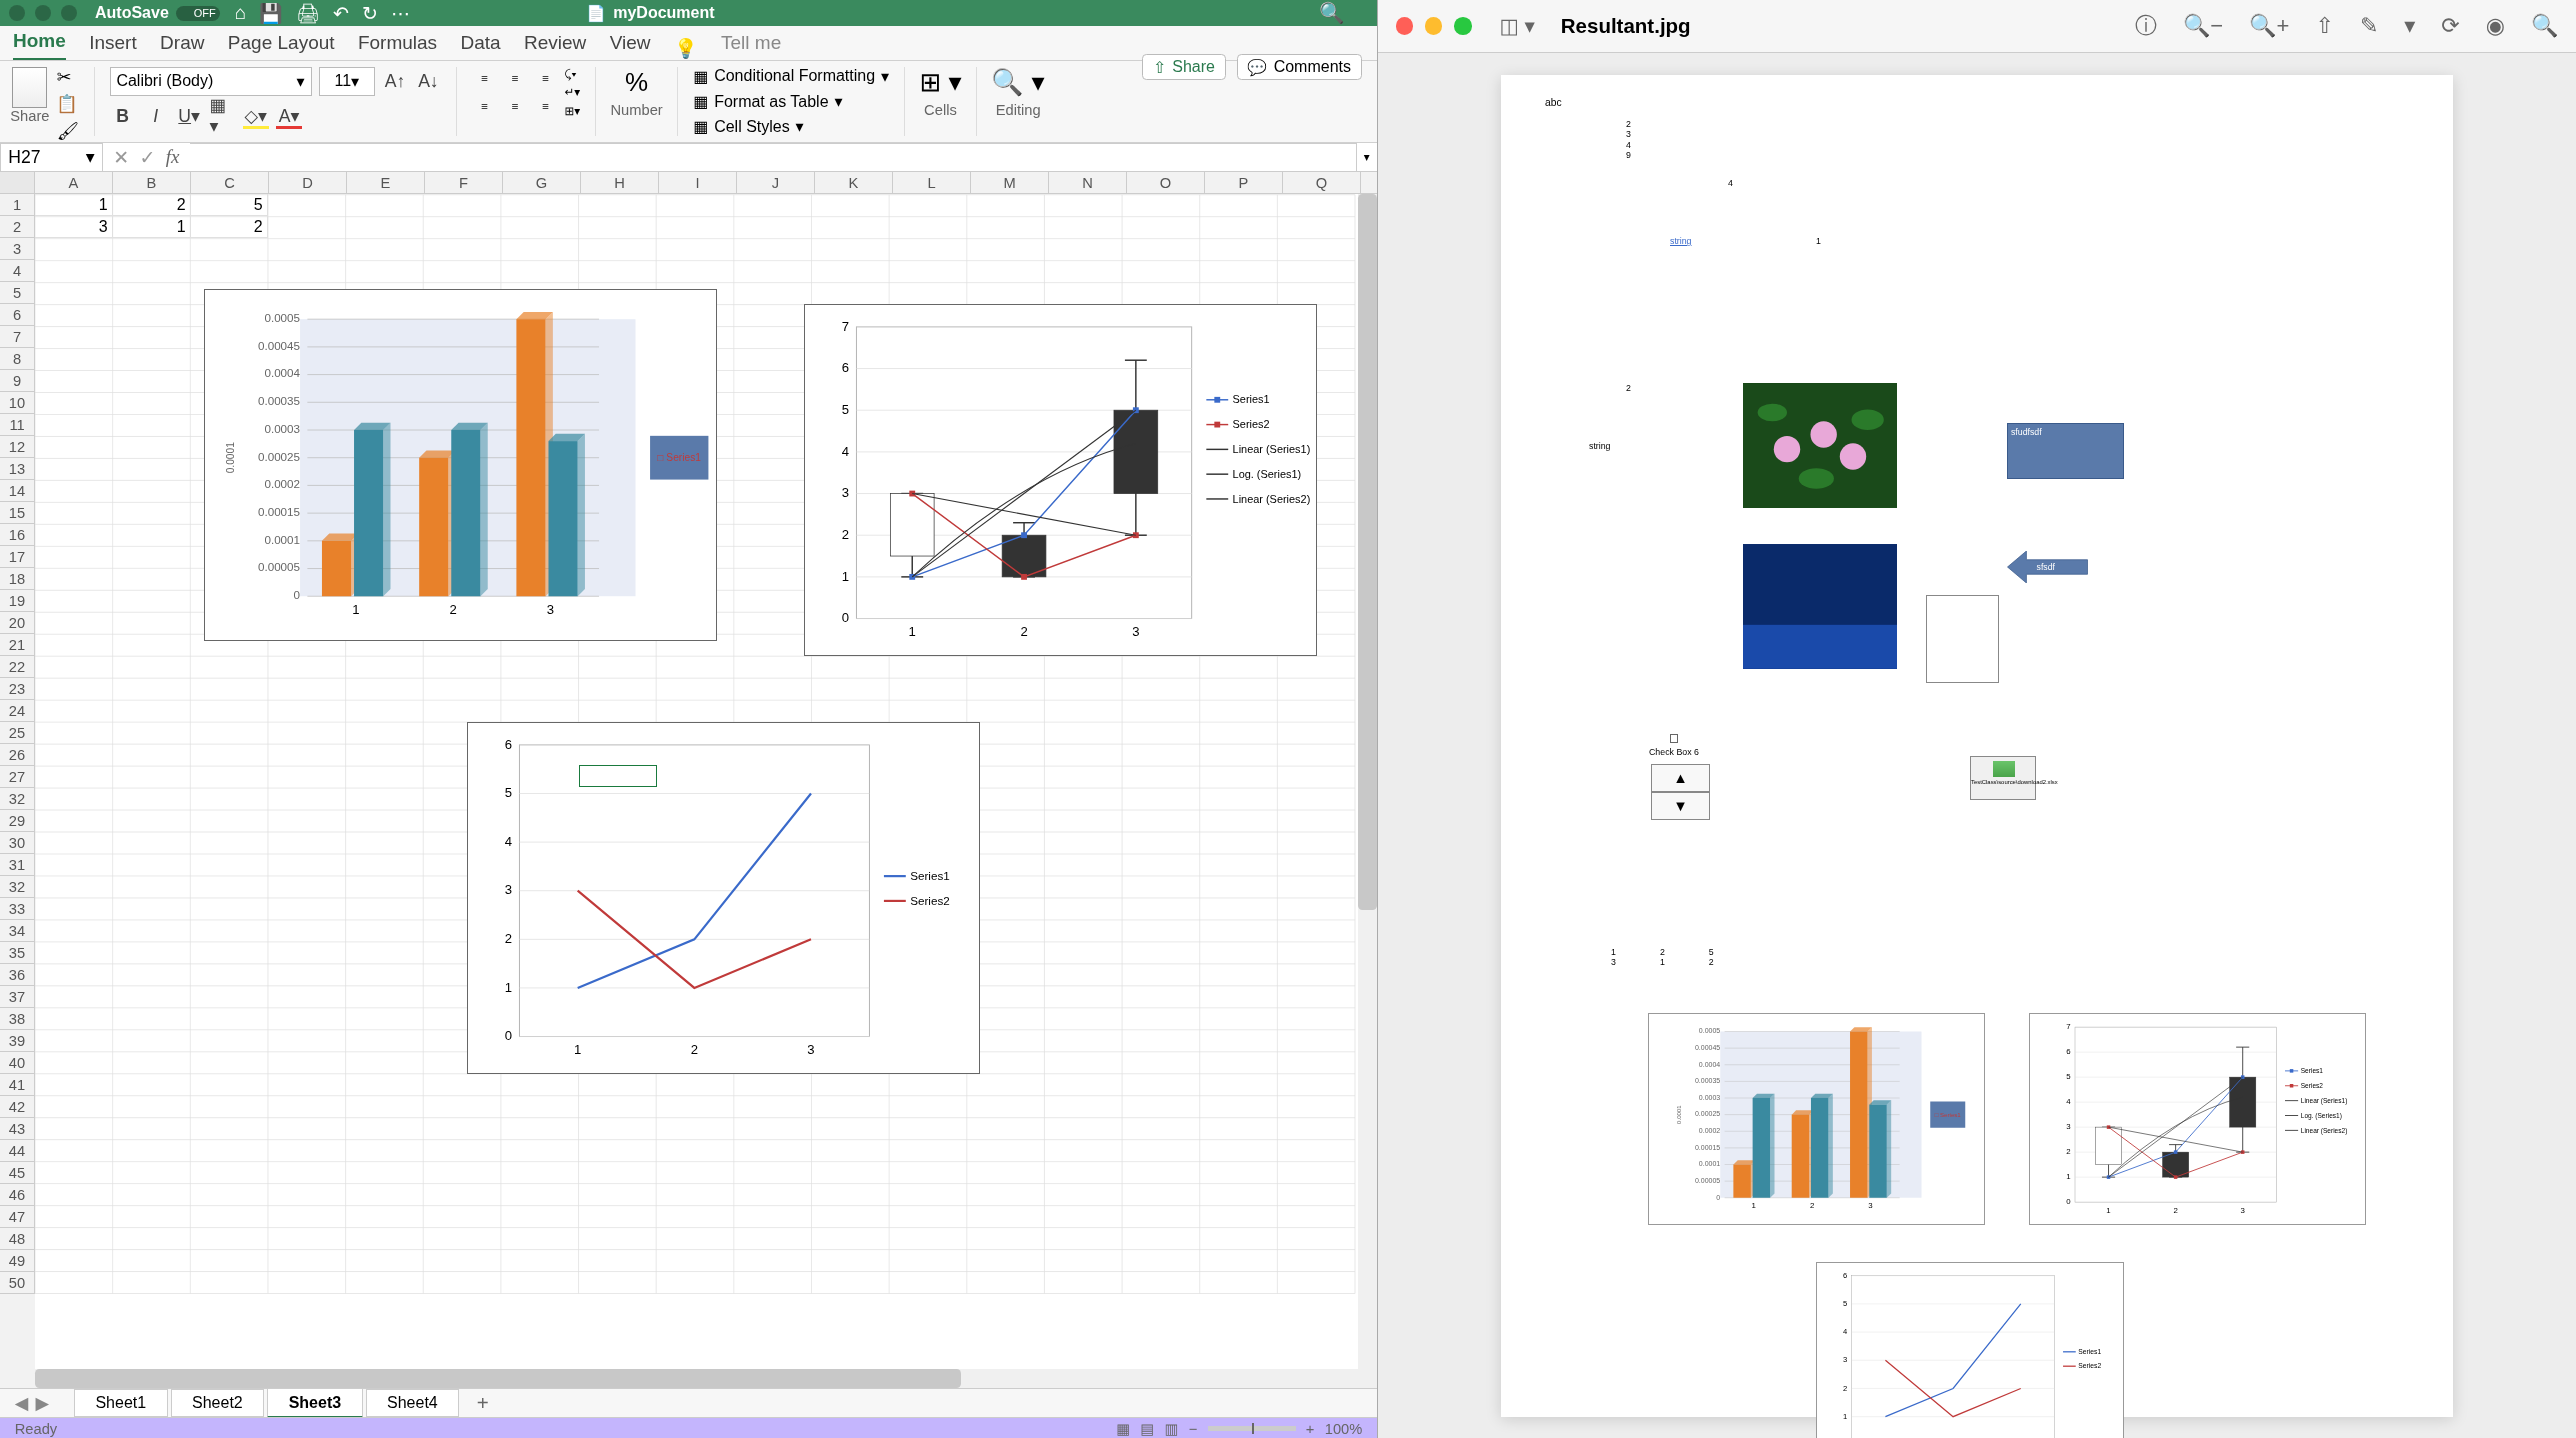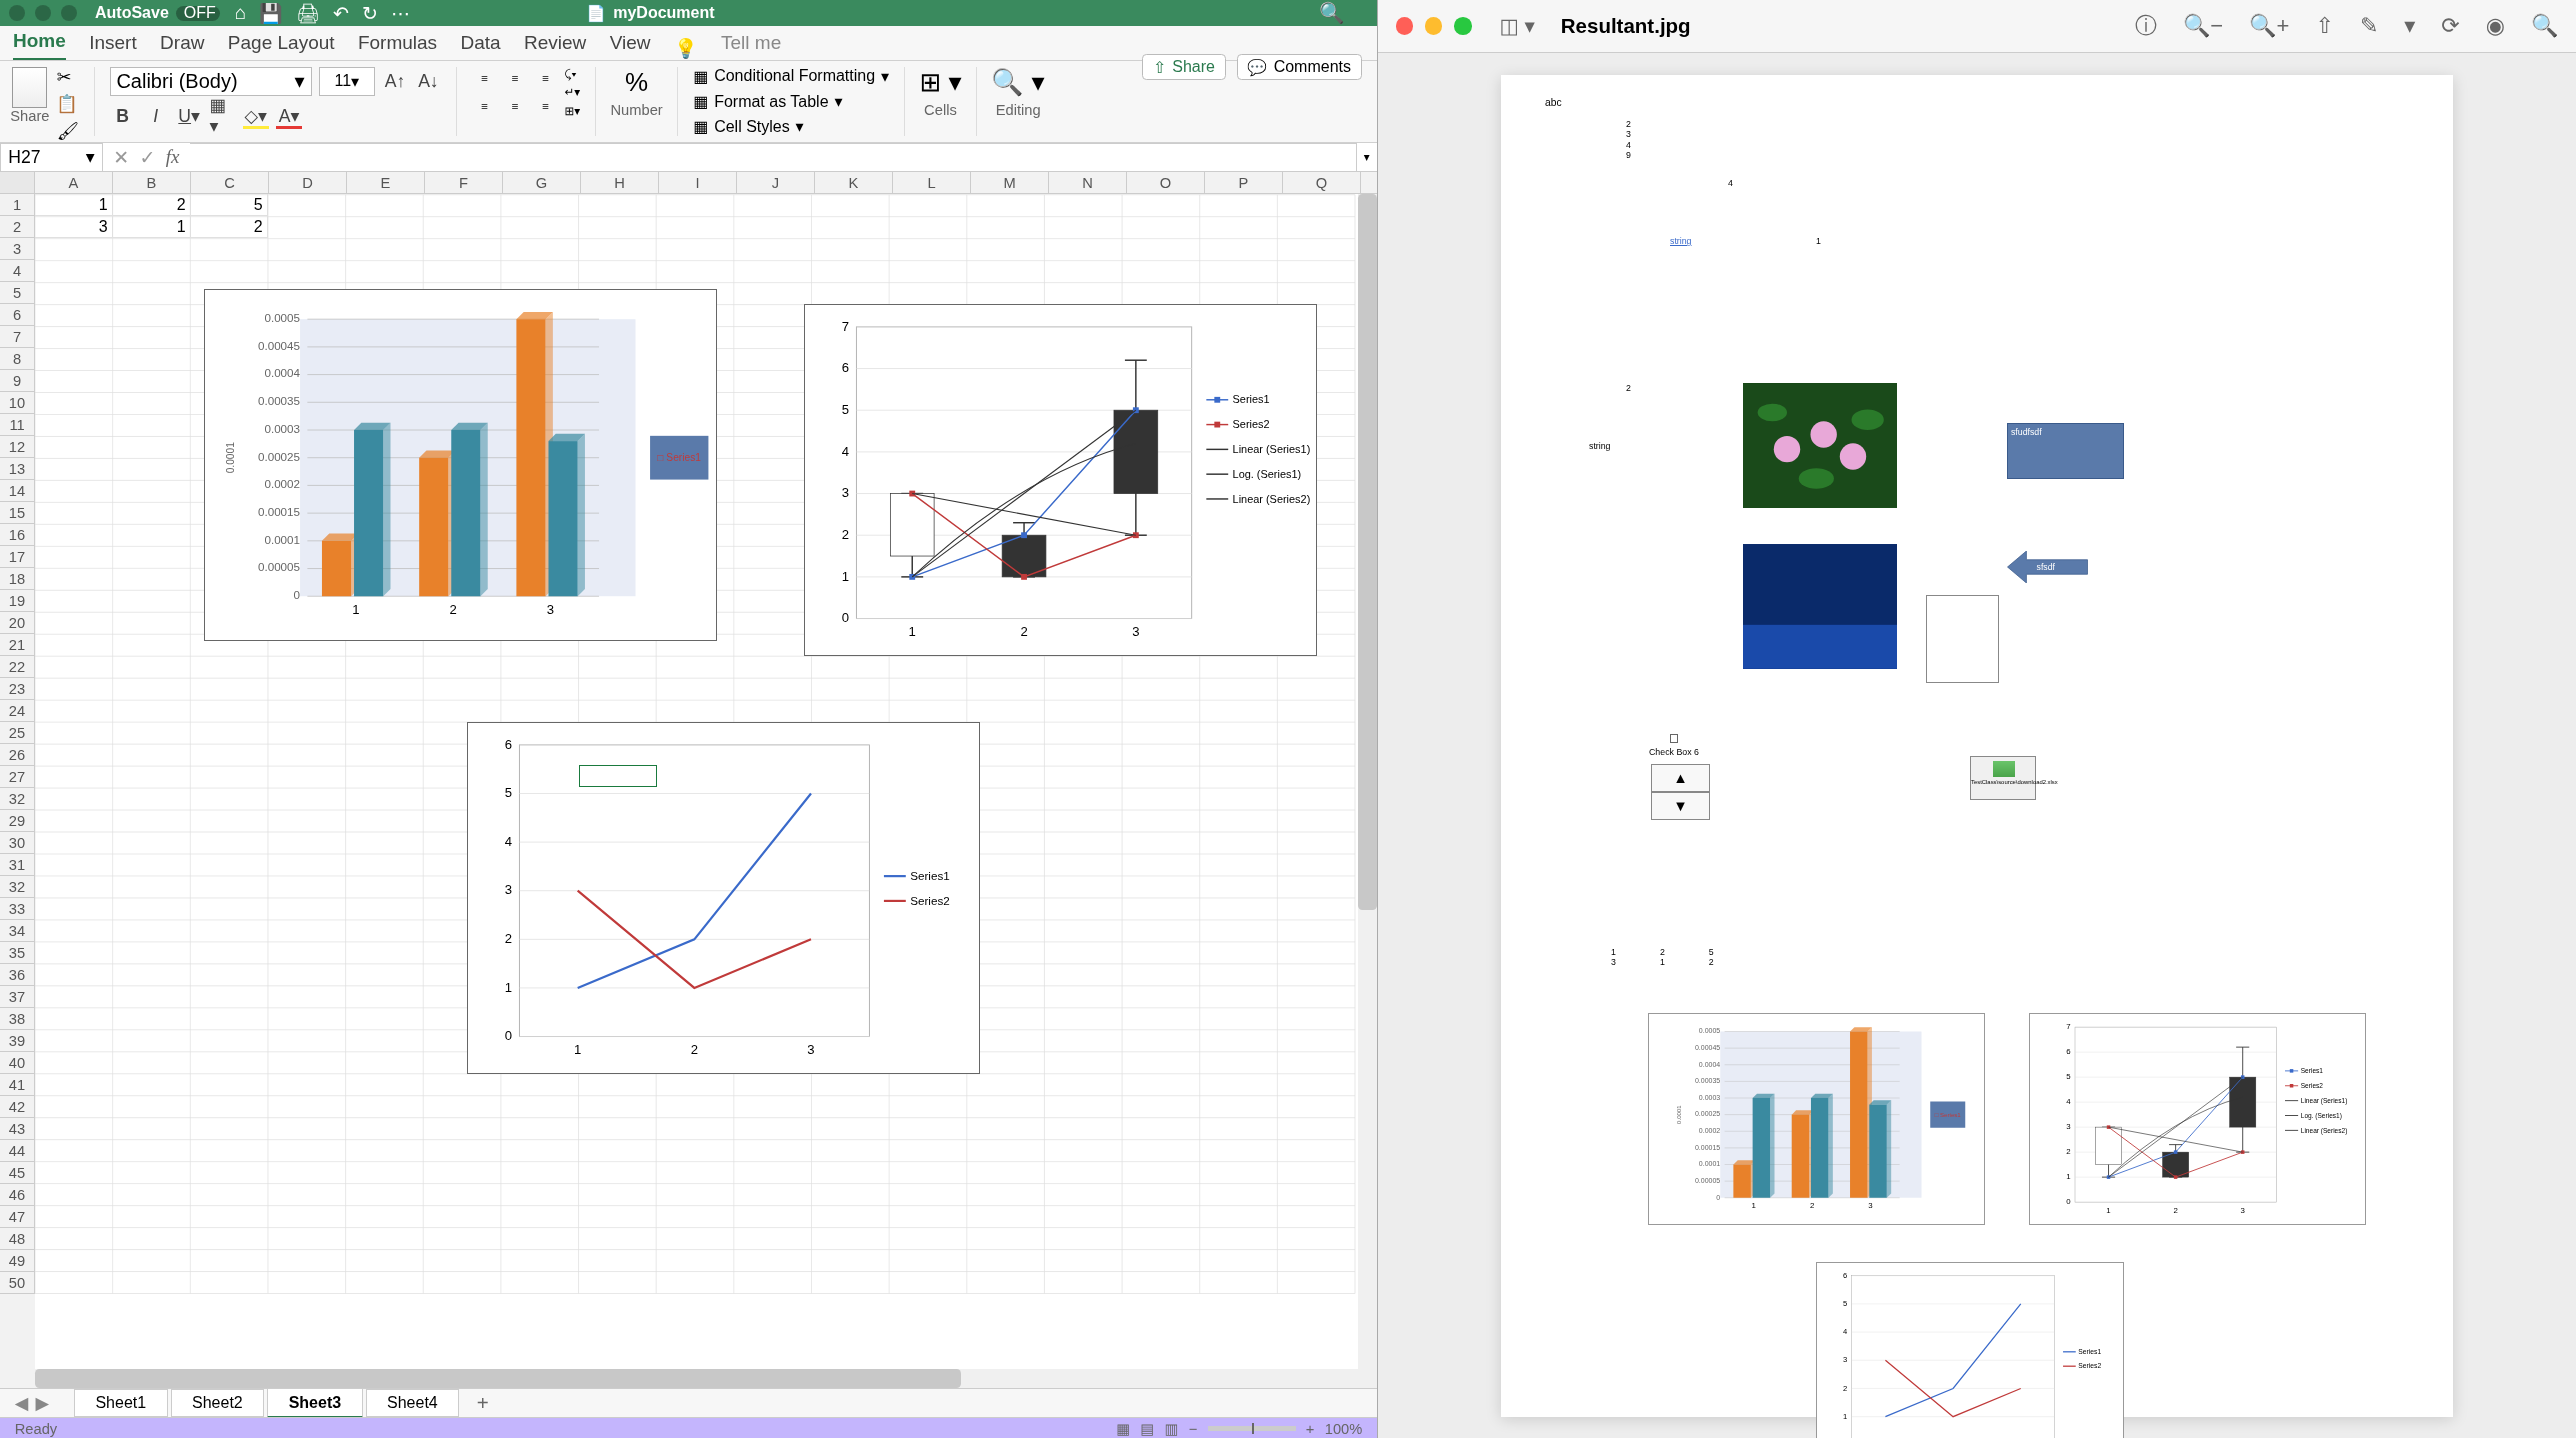--- a/index.html
+++ b/index.html
@@ -7,40 +7,40 @@
 
 
 .excel-window { width: 1377px; height: 1439px; background: #fff; display: flex; flex-direction: column; }
 
 .titlebar-excel { height: 26px; background: #3a8a5e; display: flex; align-items: center; padding: 0 8.8px; color: #fff; font-size: 16px; }
 .traffic-lights { display: flex; gap: 10.3px; margin-right: 17.6px; }
 .traffic-dot { width: 16px; height: 16px; border-radius: 50%; background: rgba(0,0,0,0.25); }
 .titlebar-icons { display: flex; gap: 13px; align-items: center; }
 .titlebar-icons span { font-size: 19px; }
 .autosave-label { margin-right: 7.3px; font-size: 16px; font-weight: 600; }
-.autosave-toggle { width: 44px; height: 15px; background: rgba(0,0,0,0.3); border-radius: 8.8px; display: flex; align-items: center; padding: 0 4.4px; font-size: 16px; justify-content: flex-end; margin-right: 14.7px; text-align: right; }
+.autosave-toggle { width: 44px; height: 15px; background: rgba(0,0,0,0.3); border-radius: 8.8px; display: flex; align-items: center; padding: 0 4.4px; font-size: 11px; justify-content: flex-end; margin-right: 14.7px; text-align: right; }
 .doc-title { position: absolute; left: 586px; display: flex; align-items: center; gap: 7.3px; font-weight: 600; }
 .search-top { position: absolute; left: 1319px; font-size: 20.5px; }
 
 .ribbon-tabs { height: 35px; background: #f7f7f7; border-bottom: 0.7px solid #d0d0d0; display: flex; align-items: flex-end; padding: 0 13px; gap: 23.4px; font-size: 19px; }
 .ribbon-tabs .tab { padding: 5.9px 0; color: #444; cursor: pointer; }
 .ribbon-tabs .tab.active { color: #2a7a4e; font-weight: 600; border-bottom: 2.9px solid #2a7a4e; }
 .ribbon-right { position: absolute; right: 14.7px; top: 28px; display: flex; gap: 10.3px; }
 .share-btn, .comments-btn { height: 26px; padding: 0 10.3px; border: 0.7px solid #bbb; border-radius: 4.4px; background: #fff; display: flex; align-items: center; gap: 5.9px; font-size: 16px; }
 .share-btn { color: #2a7a4e; }
 
 .ribbon { height: 82px; background: #f7f7f7; border-bottom: 0.7px solid #d0d0d0; display: flex; padding: 5.9px 10.3px; gap: 14.7px; }
 .ribbon-group { display: flex; flex-direction: column; align-items: center; justify-content: space-between; border-right: 0.7px solid #ddd; padding-right: 14.7px; }
 .ribbon-group:last-child { border-right: none; }
 .group-label { font-size: 14.7px; color: #666; }
 .paste-block { display: flex; gap: 7.3px; }
 .paste-icon { width: 35px; height: 41px; border: 0.7px solid #999; background: linear-gradient(#fff, #eee); position: relative; }
 .font-block { display: flex; flex-direction: column; gap: 7.3px; }
 .font-row { display: flex; gap: 7.3px; align-items: center; }
-.font-name-select { width: 202px; height: 29px; border: 0.7px solid #bbb; background: #fff; font-size: 20px; padding: 0 5.9px; display: flex; align-items: center; justify-content: space-between; }
+.font-name-select { width: 202px; height: 29px; border: 0.7px solid #bbb; background: #fff; font-size: 16px; padding: 0 5.9px; display: flex; align-items: center; justify-content: space-between; }
 .font-size-select { width: 56px; height: 29px; border: 0.7px solid #bbb; background: #fff; font-size: 16px; display: flex; align-items: center; justify-content: center; }
 .mini-btn { width: 26px; height: 26px; display: flex; align-items: center; justify-content: center; font-size: 17.6px; color: #444; }
 .align-grid { display: grid; grid-template-columns: repeat(3, 26px); gap: 4.4px; }
 .align-grid div { height: 22px; display: flex; align-items: center; justify-content: center; }
 
 .formula-bar { height: 29px; border-bottom: 0.7px solid #ccc; display: flex; align-items: center; background: #fff; }
 .name-box { width: 103px; height: 29px; border: 0.7px solid #ccc; padding: 0 7.3px; font-size: 17.6px; display: flex; align-items: center; }
 .fx-controls { display: flex; gap: 10.3px; padding: 0 10.3px; color: #999; font-size: 19px; align-items: center; }
 .fx-label { font-style: italic; font-family: serif; color: #666; }
 .formula-input { flex: 1; height: 29px; border: 0.7px solid #ccc; border-left: none; }

